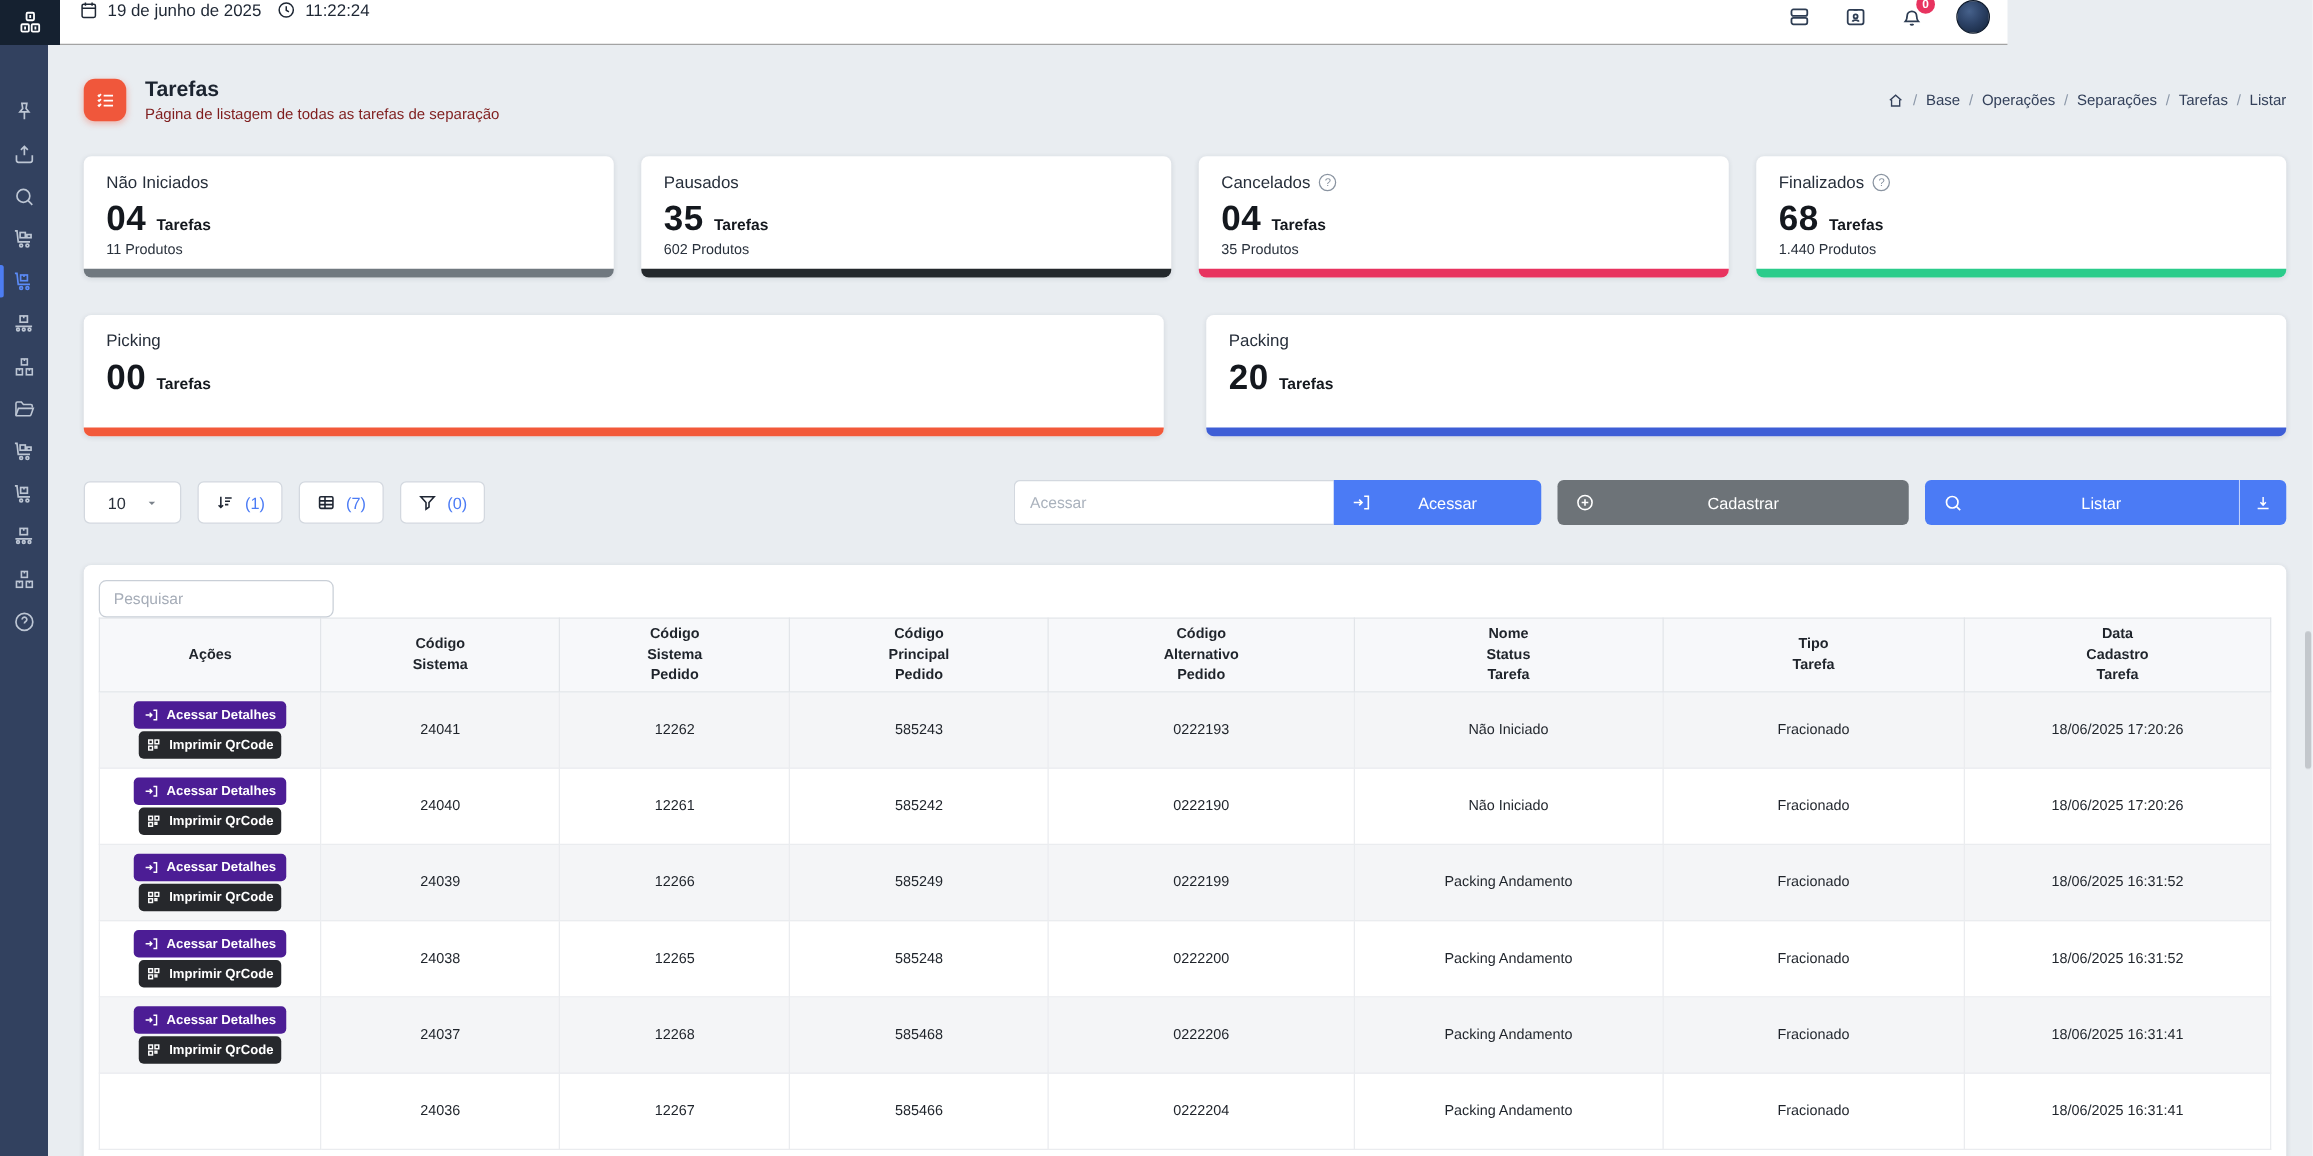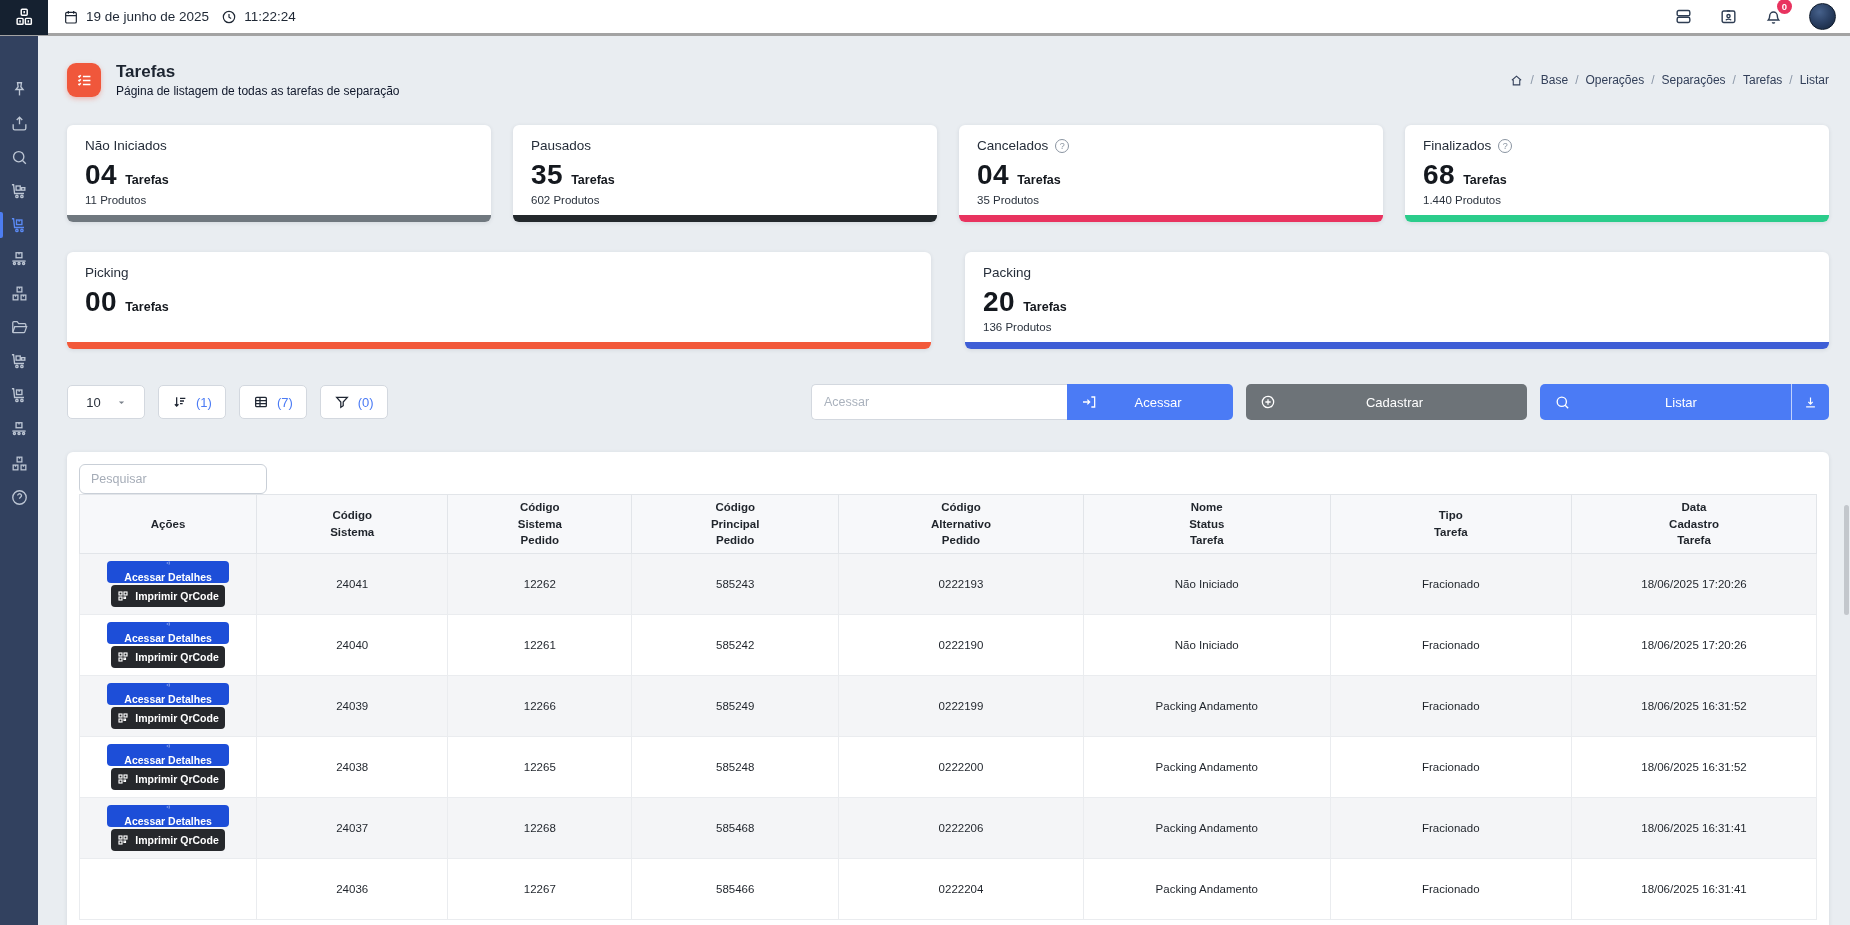--- a/index.html
+++ b/index.html
@@ -1,21 +1,21 @@
 <!DOCTYPE html>
 <html><head>
 <meta charset="utf-8">
 <style>
   * { margin:0; padding:0; box-sizing:border-box; }
   html,body { width:1850px; height:925px; overflow:hidden;
     font-family:"Liberation Sans", sans-serif; background:#e9edf1; color:#212529; }
 
   
-  .topbar { position:fixed; top:0; left:0; width:1850px; height:36px; background:#fff;
-    display:flex; align-items:center; z-index:20; border-bottom:3px solid #a3a3a3; }
+  .topbar { position:fixed; top:0; left:0; width:1606px; height:36px; background:#fff;
+    display:flex; align-items:flex-start; z-index:20; border-bottom:1px solid #a3a3a3; }
   .logo-block { width:48px; height:36px; background:#152130; color:#fff;
     display:flex; align-items:center; justify-content:center; flex:0 0 48px; }
   .topbar-left { display:flex; align-items:center; gap:7px; margin-left:15px;
     font-size:13.5px; color:#1e2734; }
   .topbar-left .ic { color:#1e2734; display:flex; }
   .topbar-right { margin-left:auto; margin-right:14px; display:flex; align-items:center;
     gap:26px; color:#2e3d53; }
   .bell-wrap { position:relative; display:flex; }
   .badge { position:absolute; top:-8px; right:-9px; background:#e8335f; color:#fff;
     border-radius:50%; min-width:15px; height:15px; font-size:9.5px;
@@ -34,21 +34,21 @@
     width:3px; background:#4d7df2; border-radius:0 2px 2px 0; }
 
   
   .main { position:absolute; left:38px; top:36px; width:1812px; height:889px; padding:0 21px 0 29px; }
 
   .page-head { display:flex; align-items:center; margin-top:26px; height:36px; }
   .page-icon { width:34px; height:34px; border-radius:9px; background:#f0573b; color:#fff;
     display:flex; align-items:center; justify-content:center; margin-right:15px;
     box-shadow:0 2px 5px rgba(240,87,59,.35); }
   .page-title { font-size:17px; font-weight:bold; color:#1c2430; line-height:1.2; }
-  .page-sub { font-size:12px; color:#0f172a; margin-top:2px; }
+  .page-sub { font-size:12px; color:#7f1d1d; margin-top:2px; }
   .breadcrumb { margin-left:auto; display:flex; align-items:center; gap:7px;
     font-size:12px; color:#33405a; }
   .crumb-sep { color:#8b97a8; }
   .crumb { cursor:pointer; }
 
   
   .cards-row { display:flex; gap:22px; }
   .cards-row.r1 { margin-top:27px; }
   .cards-row.r2 { margin-top:30px;gap:34px; }
   .stat-card { flex:1; background:#fff; border-radius:6px; position:relative; height:97px;
@@ -98,21 +98,21 @@
   table { width:100%; border-collapse:collapse; table-layout:fixed; }
   th { border:1px solid #e2e5e9; background:#f7f8fa; font-size:11.5px; font-weight:bold;
     color:#1f242b; text-align:center; white-space:pre-line; line-height:1.45;
     height:53px; padding:4px 2px; }
   td { border:1px solid #eaecef; font-size:11.5px; color:#1f242b; text-align:center;
     height:61px; padding:2px; }
   tr.striped td { background:#f4f5f7; }
   .row-btn { display:flex; align-items:center; justify-content:center; gap:6px;
     width:122px; height:22px; border-radius:4px; color:#fff; font-size:10.5px;
     font-weight:bold; margin:2px auto; cursor:pointer; border:none; }
-  .row-btn.details { background:#1d4ed8;flex-direction:column; }
+  .row-btn.details { background:#4c1d95; }
   .row-btn.qr { background:#26282c; width:114px; }
 
   
   .scroll-thumb { position:fixed; right:1px; top:505px; width:5px; height:110px;
     background:#c3c7cc; border-radius:3px; z-index:30; }
 
   svg { display:block; }
 </style>
 </head>
 <body>
@@ -369,21 +369,20 @@
       <div class="stat-bar" style="background: rgb(242, 89, 58);"></div>
     </div>
     <div class="stat-card">
       <div class="stat-label-row">
           <span>Packing</span>
         </div>
       <div class="stat-value-row">
         <span class="stat-value">20</span>
         <span class="stat-unit">Tarefas</span>
       </div>
-      <div class="stat-products">136 Produtos</div>
       <div class="stat-bar" style="background: rgb(62, 94, 214);"></div>
     </div>
   </div>
 
   <div class="toolbar">
     <div class="page-size">
       <span>10</span>
       <span class="caret">
         <svg width="9" height="9" viewBox="0 0 24 24" fill="currentColor">
             <path d="M5 9l7 7 7-7z"></path>

